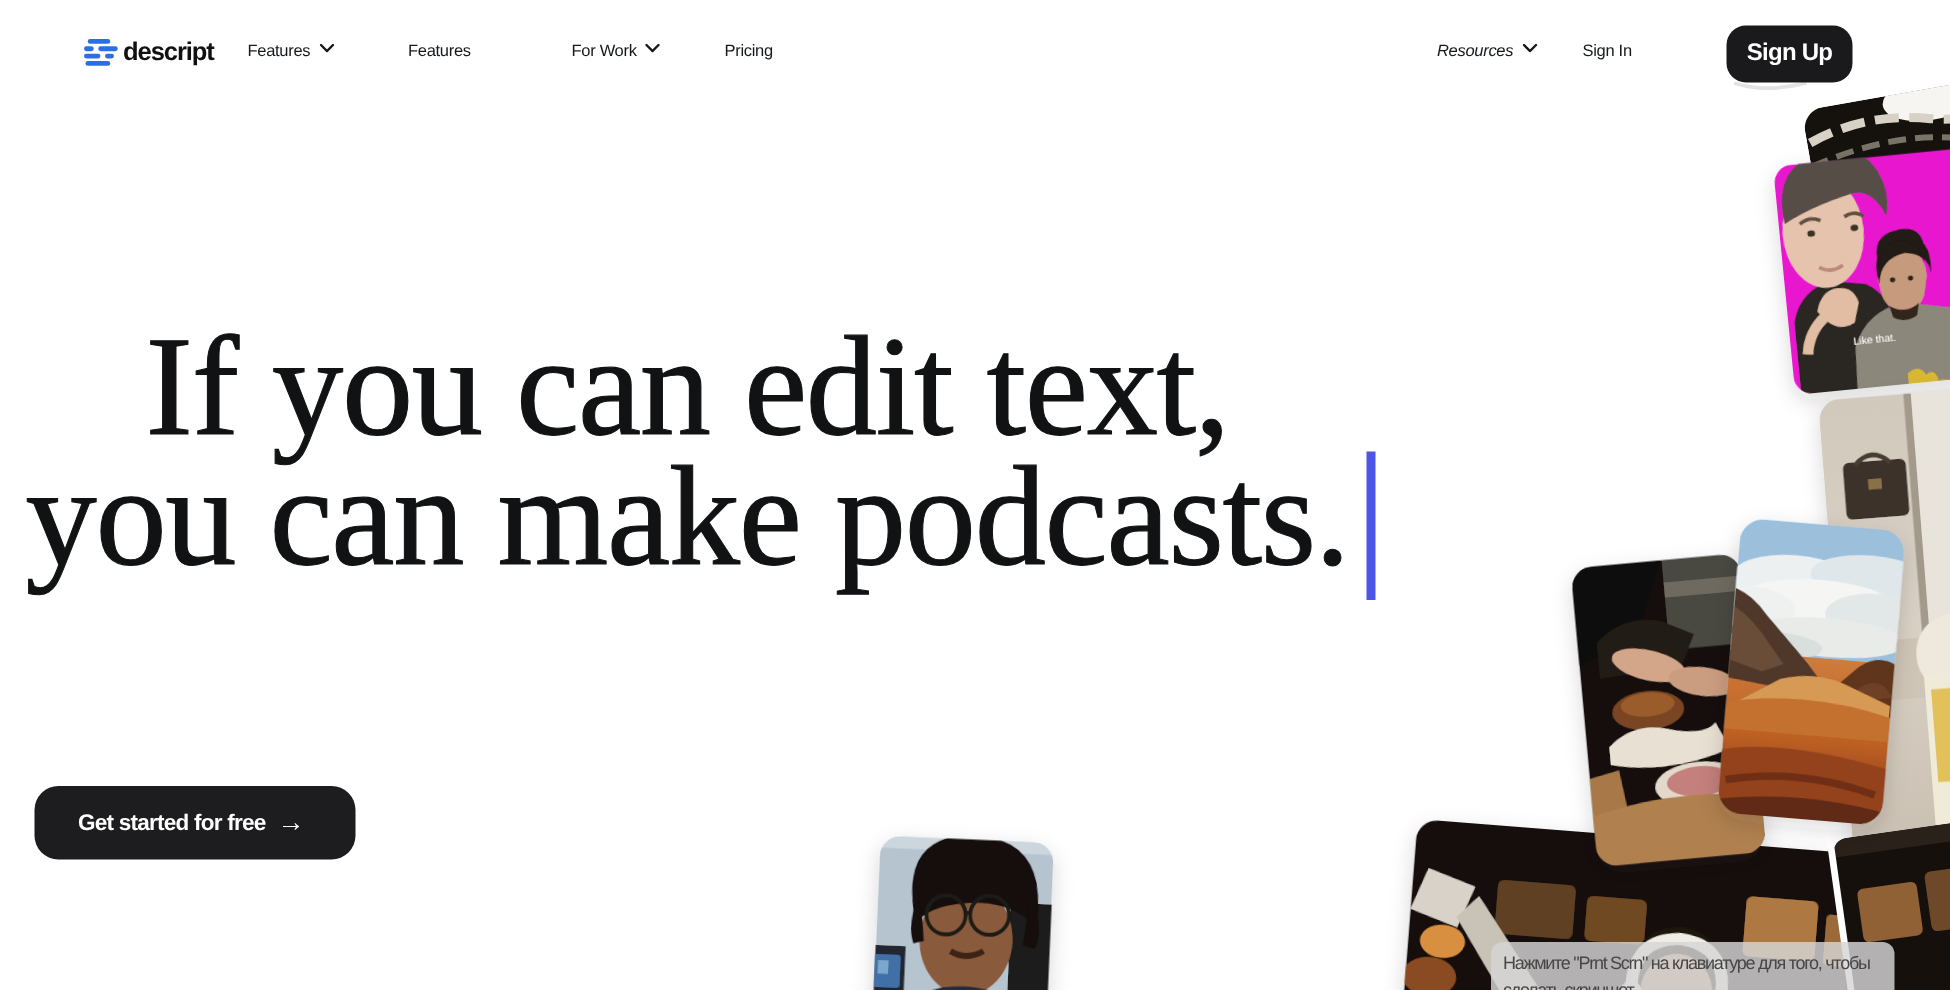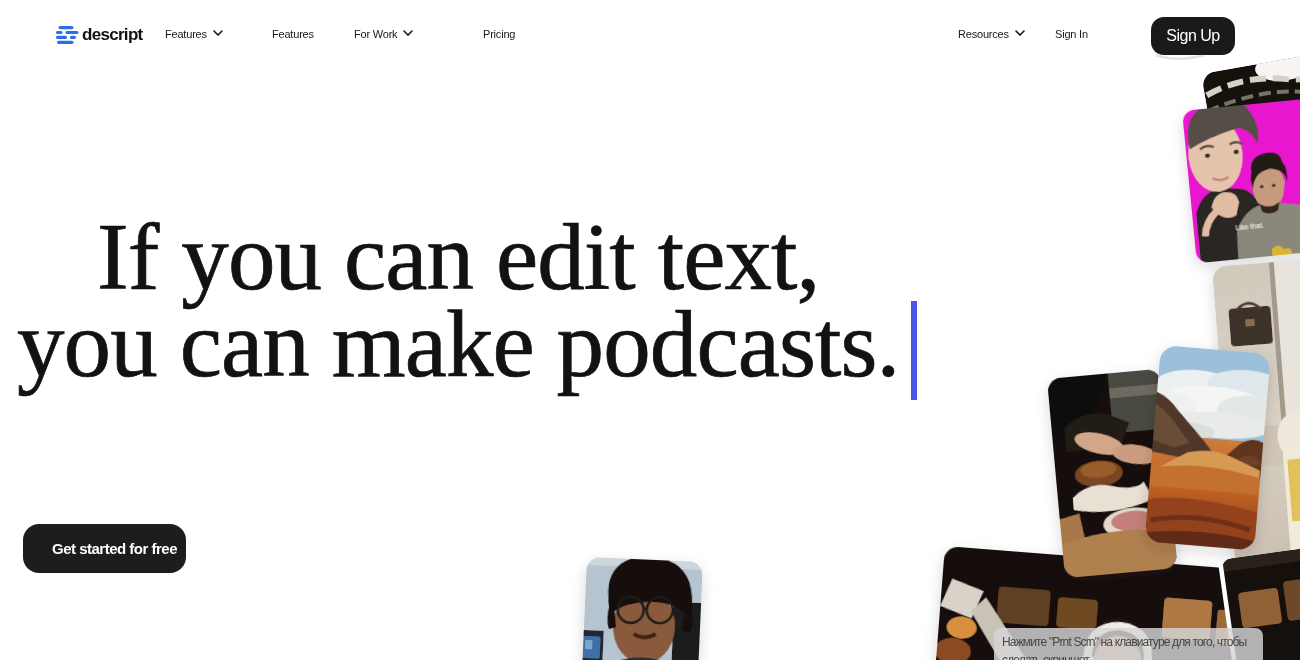--- a/index.html
+++ b/index.html
@@ -7,28 +7,28 @@
     font-family:"Liberation Sans", sans-serif; }
   #page { position:relative; width:1300px; height:660px; background:#fff; overflow:hidden; }
 
   
   #nav { position:absolute; left:0; top:0; width:1274px; height:60px; }
   .navitem { position:absolute; top:28px; font-size:11px; letter-spacing:-0.2px; color:#16181c; }
   #logo { position:absolute; left:56px; top:26px; }
   #logotext { position:absolute; left:82px; top:25px; font-size:17px; font-weight:bold; letter-spacing:-0.7px; color:#111; }
   .caret { display:inline-block; margin-left:6px; vertical-align:2px; }
   #signup { position:absolute; left:1151px; top:17px; width:84px; height:38px; background:#1a1a1c;
-    border-radius:13px; color:#fff; font-size:16px; font-weight:normal; text-align:center; line-height:38px; letter-spacing:-0.5px;}
+    border-radius:13px; color:#fff; font-size:16px; font-weight:bold; text-align:center; line-height:38px; letter-spacing:-0.5px;}
 
   
   #headline { position:absolute; left:17px; top:214px; font-family:"Liberation Serif", serif;
     font-size:95px; line-height:87px; letter-spacing:-0.9px; color:#101214; white-space:nowrap;text-align:center; -webkit-text-stroke:0.7px #101214; }
   #cursor { position:absolute; left:911px; top:301px; width:6px; height:99px; background:#4c55e6; }
   #para { position:absolute; left:22px; top:437px; font-size:19.5px; line-height:26px; color:#6c7075; letter-spacing:-0.1px; }
-  #cta { position:absolute; left:23px; top:524px; width:163px; height:49px; background:#1d1d1f; border-radius:16px;
+  #cta { position:absolute; left:23px; top:524px; width:214px; height:49px; background:#1d1d1f; border-radius:16px;
     color:#fff; font-size:15px; font-weight:bold; letter-spacing:-0.5px; }
   #cta span.txt { position:absolute; left:29px; top:16px; }
   #cta span.arr { position:absolute; left:162px; top:14px; font-weight:normal; font-size:18px; }
 </style>
 </head>
 <body>
 <div id="page">
 
   <svg id="collage" width="1300" height="660" viewBox="0 0 1300 660" style="position:absolute;left:0;top:0;">
     <defs>
@@ -242,25 +242,25 @@
         <rect x="0" y="9.8" width="11" height="3.2" rx="1.6"></rect>
         <rect x="14" y="9.8" width="6" height="3.2" rx="1.6"></rect>
         <rect x="1" y="14.7" width="16.5" height="3.2" rx="1.6"></rect>
       </g>
     </svg>
     <div id="logotext">descript</div>
     <div class="navitem" style="left:165px;">Features<svg class="caret" width="10" height="6" viewBox="0 0 10 6">
           <path d="M1 1l4 4 4-4" fill="none" stroke="#16181c" stroke-width="1.6" stroke-linecap="round"></path>
         </svg></div>
     <div class="navitem" style="left:272px;">Features</div>
-    <div class="navitem" style="left:354px;text-align:right;">For Work<svg class="caret" width="10" height="6" viewBox="0 0 10 6">
+    <div class="navitem" style="left:381px;text-align:right;">For Work<svg class="caret" width="10" height="6" viewBox="0 0 10 6">
           <path d="M1 1l4 4 4-4" fill="none" stroke="#16181c" stroke-width="1.6" stroke-linecap="round"></path>
         </svg></div>
     <div class="navitem" style="left:483px;text-align:right;">Pricing</div>
-    <div class="navitem" style="left:958px;">Resources<svg class="caret" width="10" height="6" viewBox="0 0 10 6">
+    <div class="navitem" style="left:958px;font-style:italic;">Resources<svg class="caret" width="10" height="6" viewBox="0 0 10 6">
           <path d="M1 1l4 4 4-4" fill="none" stroke="#16181c" stroke-width="1.6" stroke-linecap="round"></path>
         </svg></div>
     <div class="navitem" style="left:1055px;">Sign In</div>
     <div id="signup">Sign Up</div>
   </div>
 
   <div id="headline">If you can edit text,<br>you can make podcasts.</div>
   <div id="cursor"></div>
   <div id="cta">
       <span class="txt">Get started for free</span>

